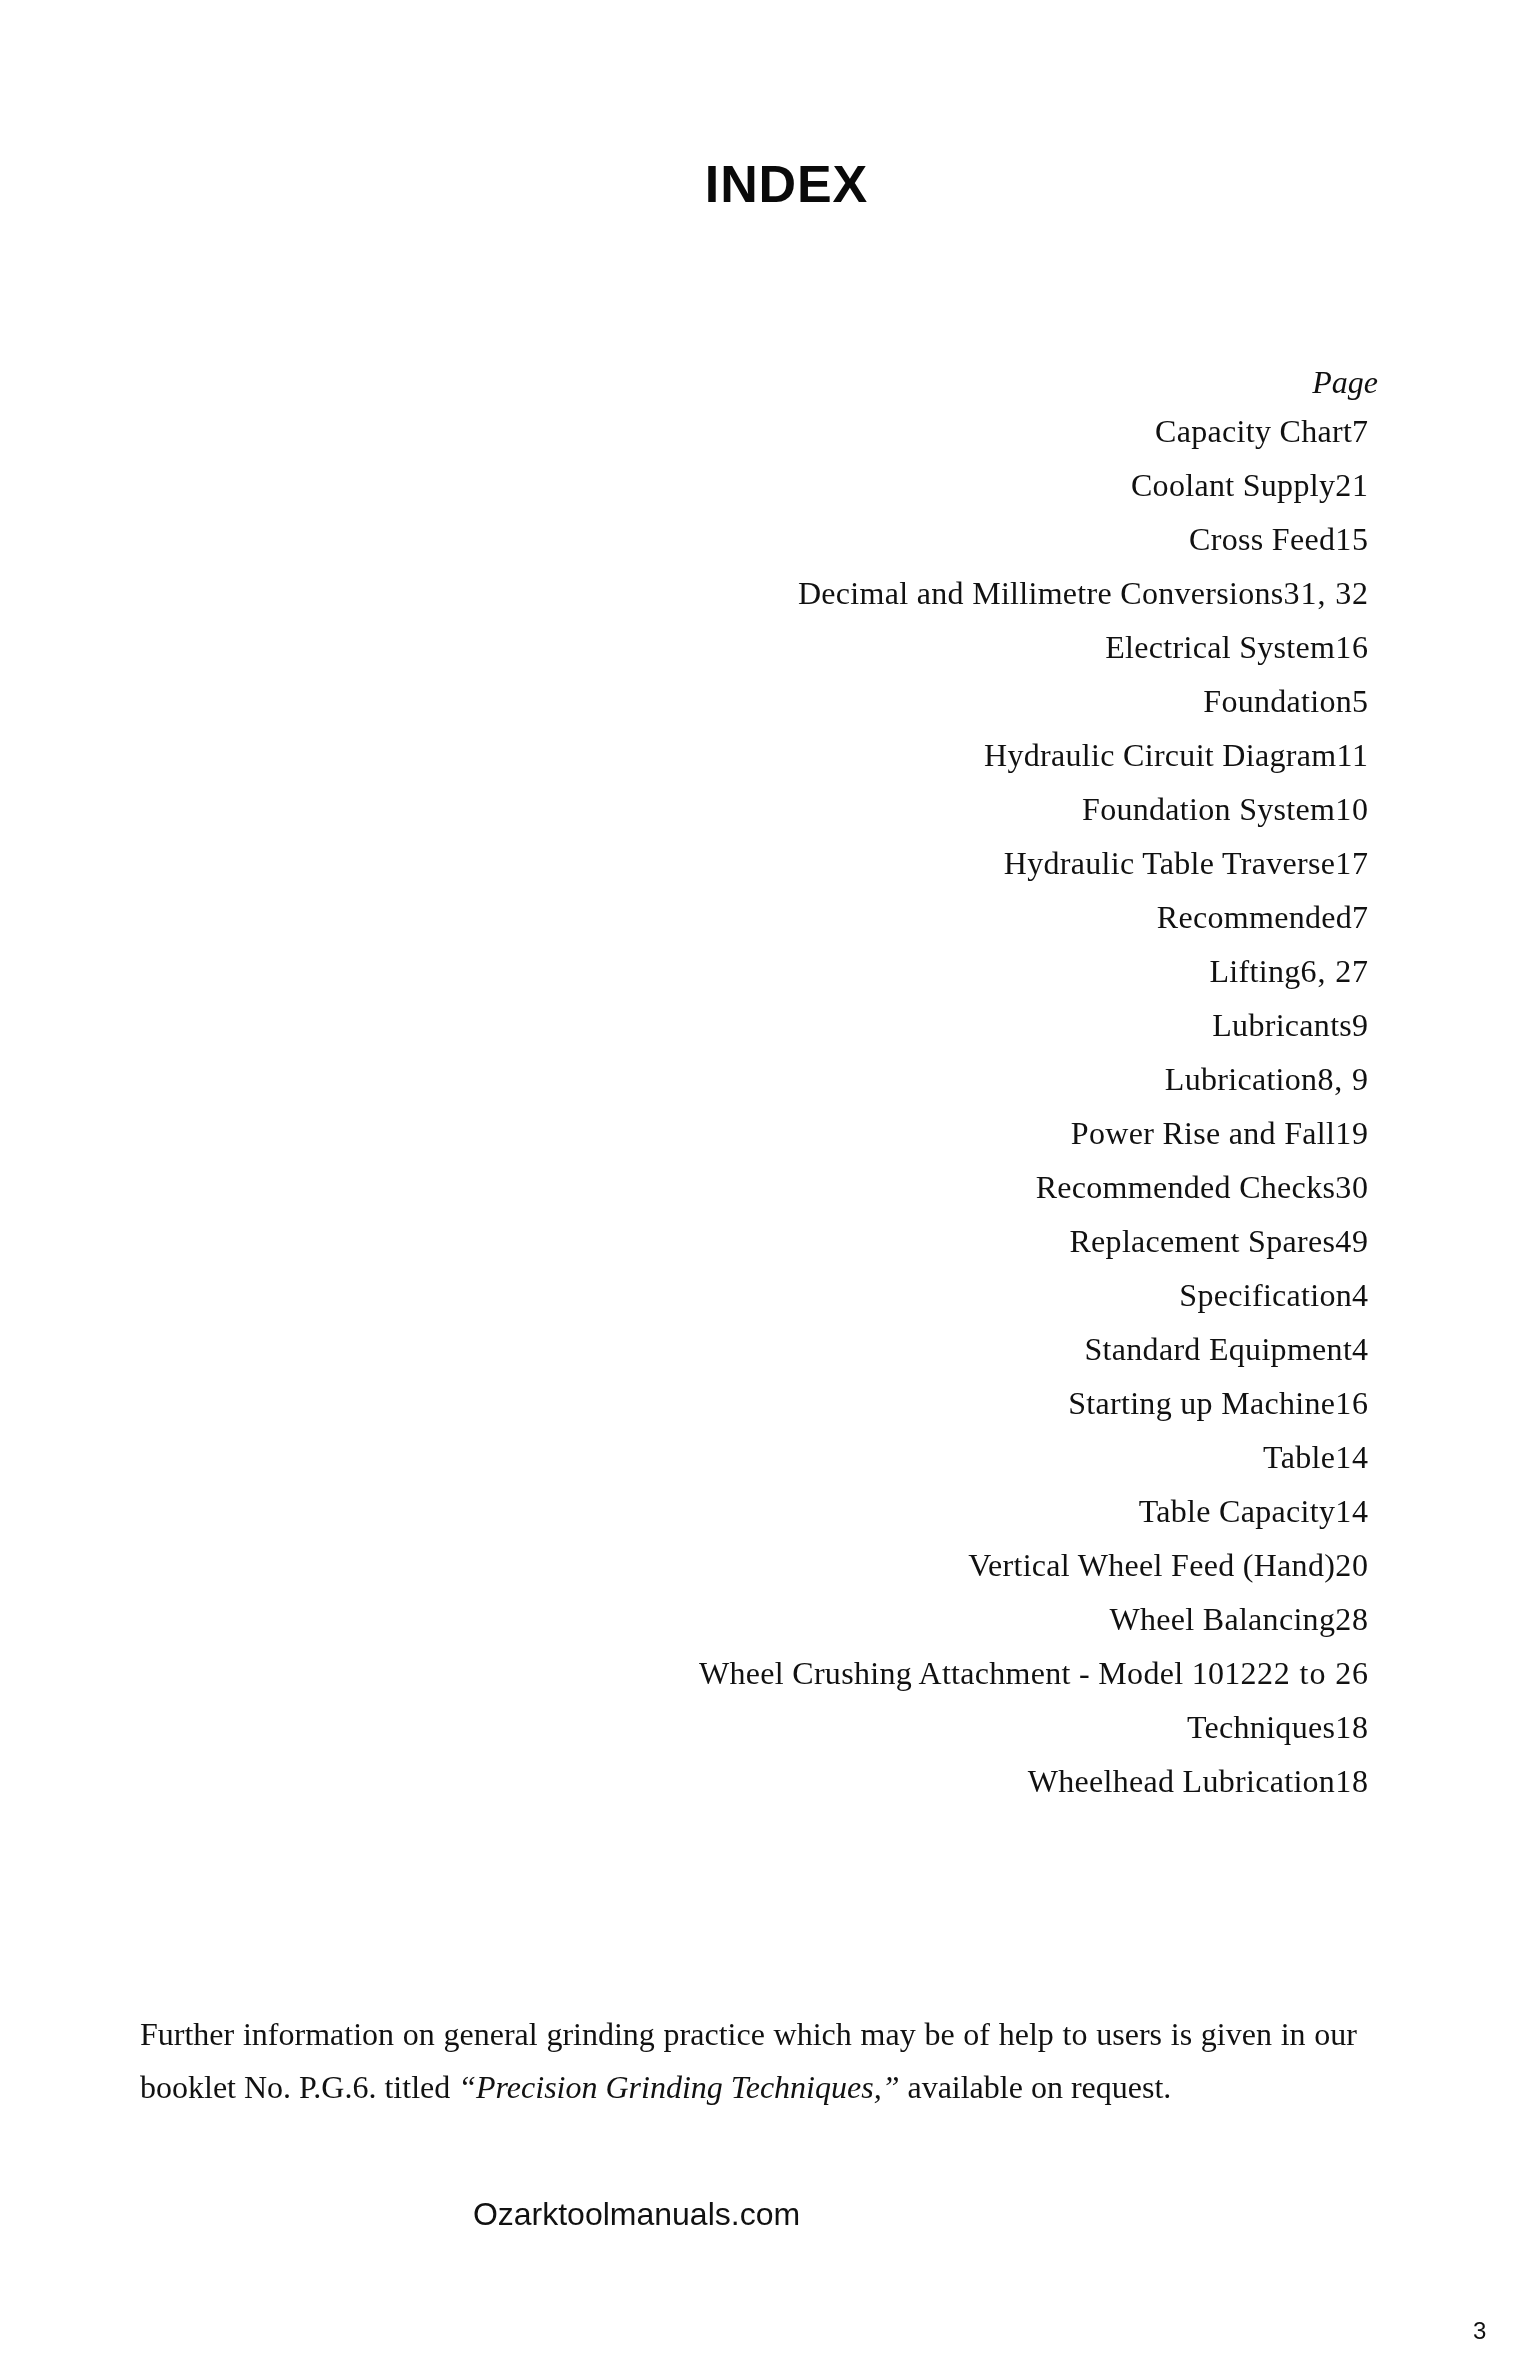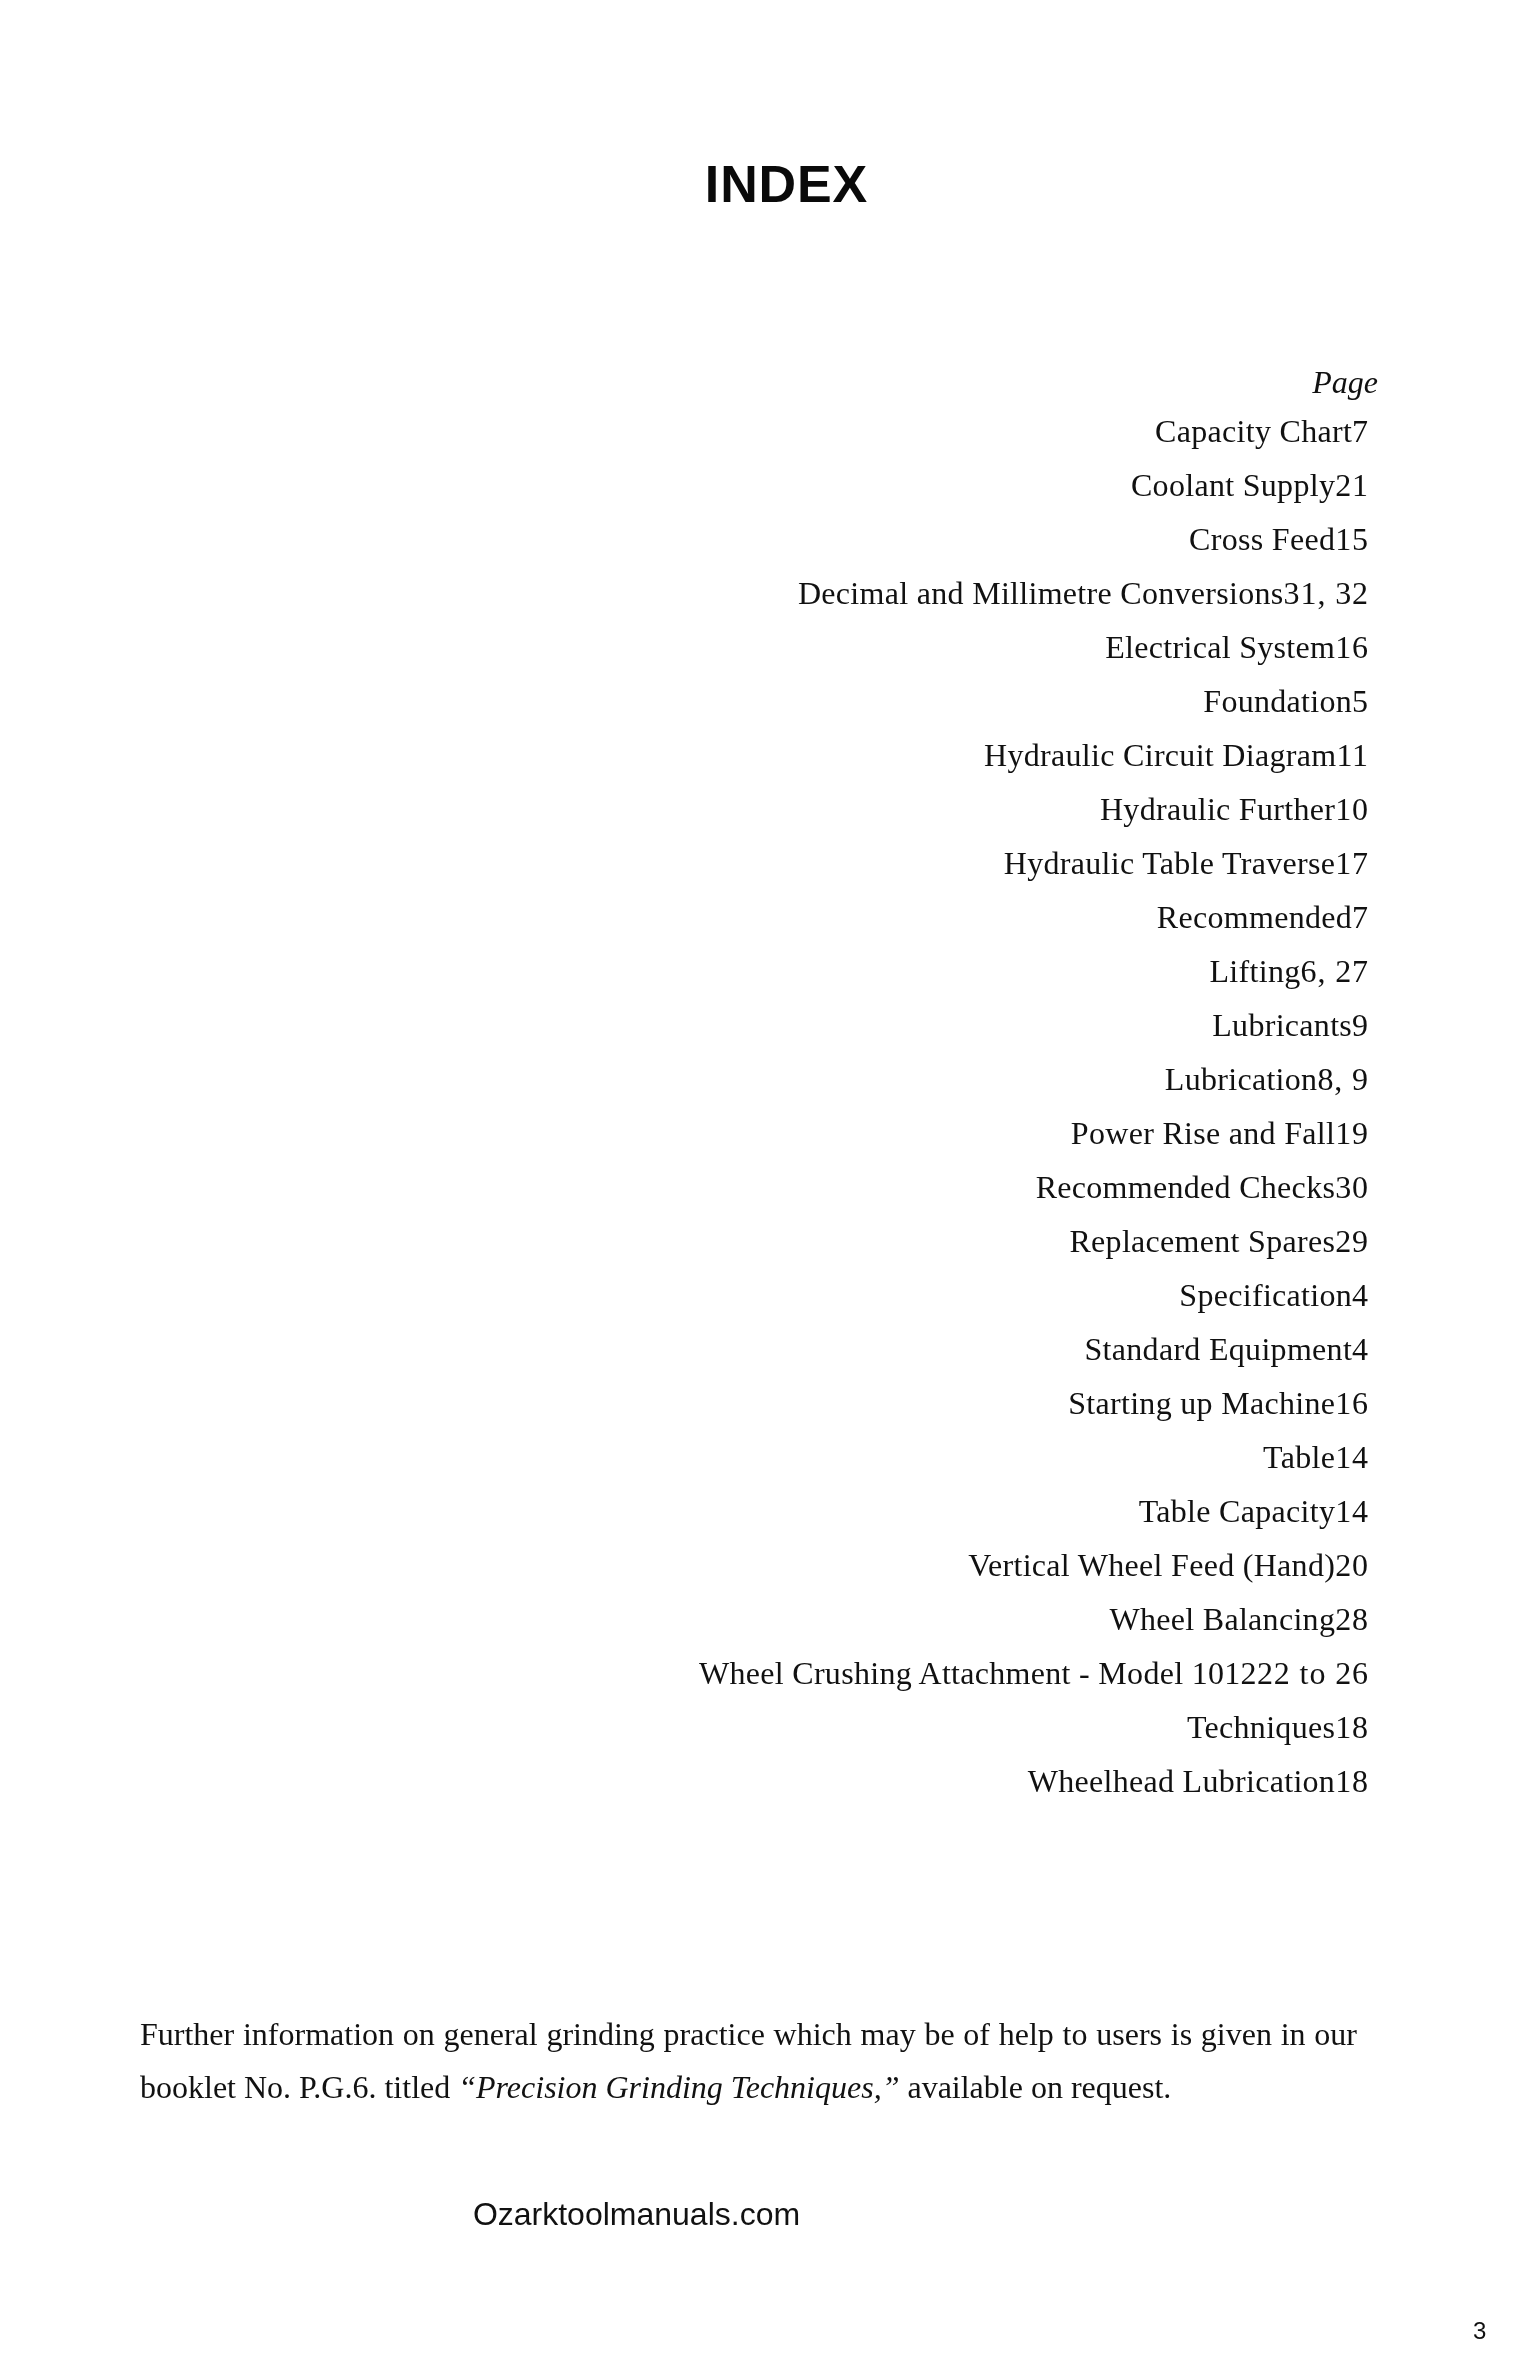--- a/index.html
+++ b/index.html
@@ -120,21 +120,21 @@
     </li>
   <li class="index-row">
       <span class="index-topic">Foundation</span>
       <span class="index-page">5</span>
     </li>
   <li class="index-row">
       <span class="index-topic">Hydraulic Circuit Diagram</span>
       <span class="index-page">11</span>
     </li>
   <li class="index-row">
-      <span class="index-topic">Hydraulic Further</span>
+      <span class="index-topic">Foundation System</span>
       <span class="index-page">10</span>
     </li>
   <li class="index-row">
       <span class="index-topic">Hydraulic Table Traverse</span>
       <span class="index-page">17</span>
     </li>
   <li class="index-row">
       <span class="index-topic">Recommended</span>
       <span class="index-page">7</span>
     </li>
@@ -153,21 +153,21 @@
   <li class="index-row">
       <span class="index-topic">Power Rise and Fall</span>
       <span class="index-page">19</span>
     </li>
   <li class="index-row">
       <span class="index-topic">Recommended Checks</span>
       <span class="index-page">30</span>
     </li>
   <li class="index-row">
       <span class="index-topic">Replacement Spares</span>
-      <span class="index-page">29</span>
+      <span class="index-page">49</span>
     </li>
   <li class="index-row">
       <span class="index-topic">Specification</span>
       <span class="index-page">4</span>
     </li>
   <li class="index-row">
       <span class="index-topic">Standard Equipment</span>
       <span class="index-page">4</span>
     </li>
   <li class="index-row">

